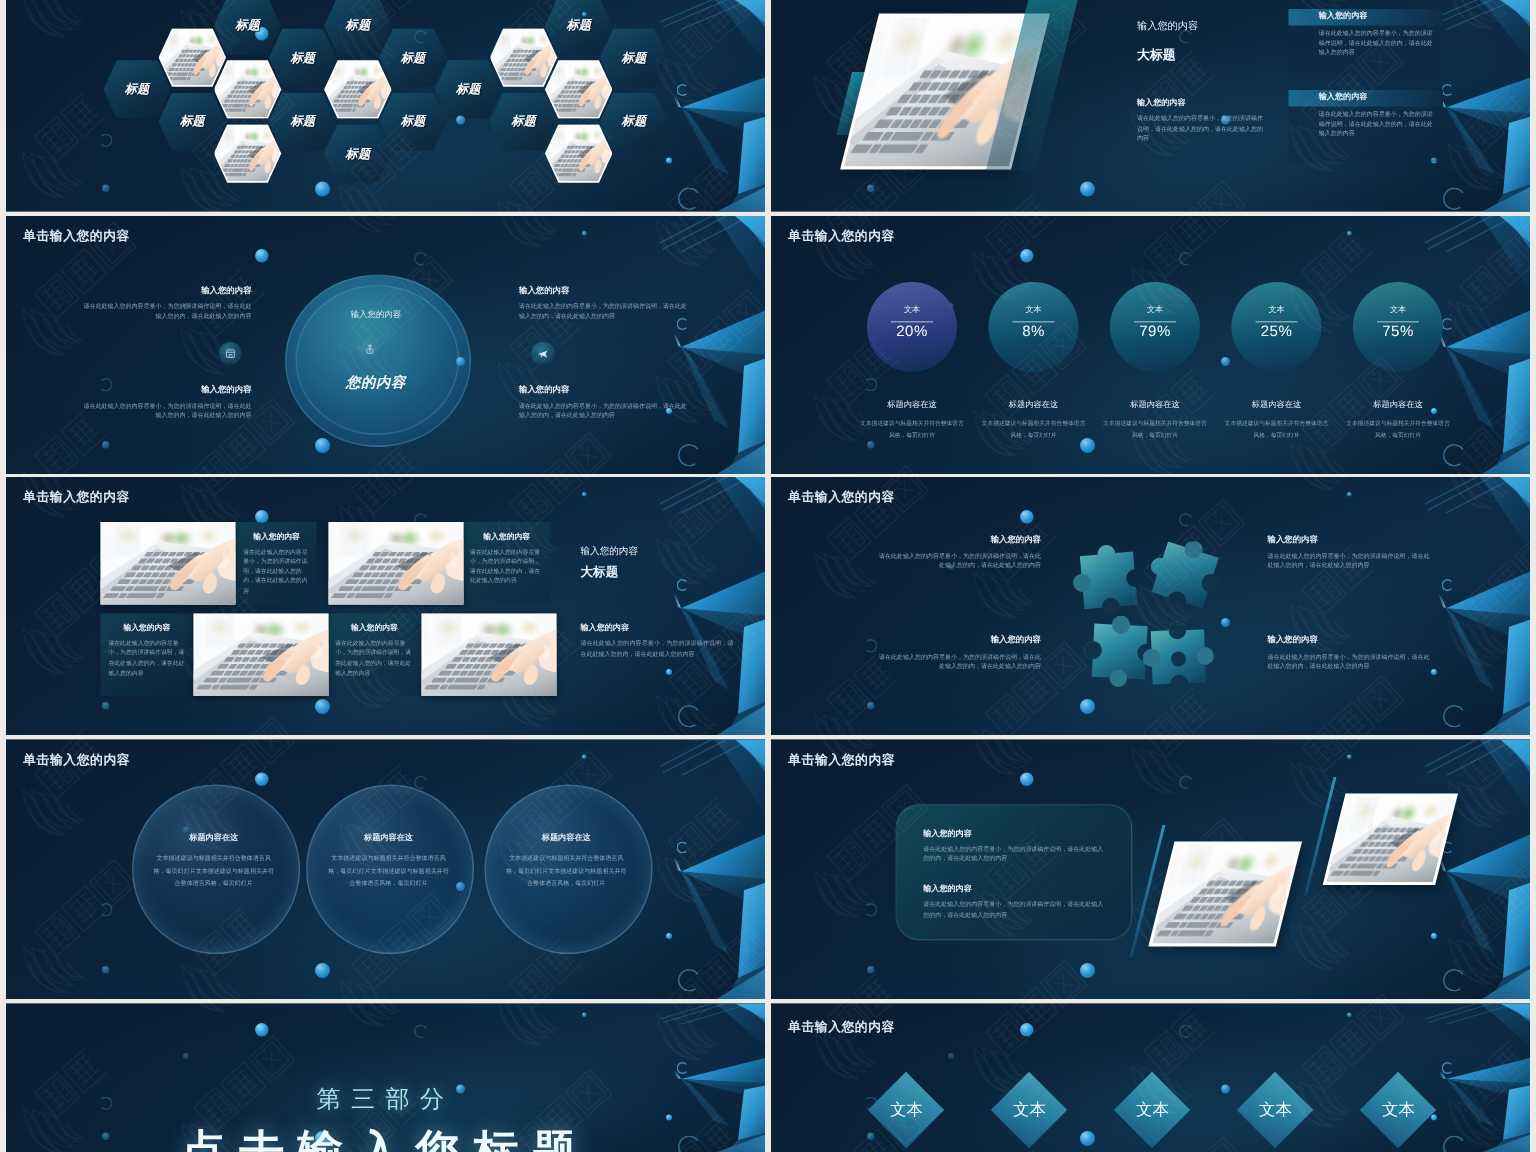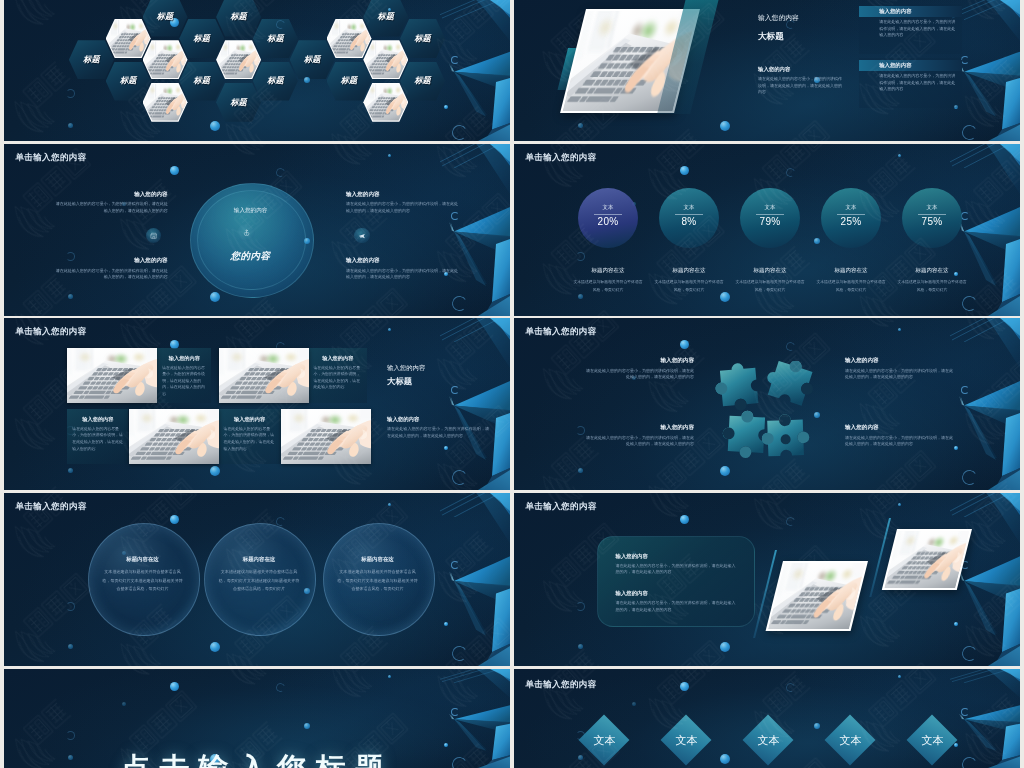--- a/index.html
+++ b/index.html
@@ -2823,20 +2823,21 @@
       <div class="dot" style="left: 300px; top: 54.1px; width: 6px; height: 6px; background: radial-gradient(circle at 34% 28%, rgb(154, 224, 255) 0%, rgb(57, 168, 232) 42%, rgb(16, 101, 168) 100%); opacity: 0.78; z-index: 3;"></div>
       <div class="dot" style="left: 206px; top: 85.2px; width: 10px; height: 10px; background: radial-gradient(circle at 34% 28%, rgb(154, 224, 255) 0%, rgb(57, 168, 232) 42%, rgb(16, 101, 168) 100%); opacity: 0.9; z-index: 3;"></div>
       <div class="dot" style="left: 64px; top: 86.3px; width: 5px; height: 5px; background: radial-gradient(circle at 34% 28%, rgb(154, 224, 255) 0%, rgb(57, 168, 232) 42%, rgb(16, 101, 168) 100%); opacity: 0.45; z-index: 3;"></div>
       <div class="dot" style="left: 440px; top: 73.7px; width: 4px; height: 4px; background: radial-gradient(circle at 34% 28%, rgb(154, 224, 255) 0%, rgb(57, 168, 232) 42%, rgb(16, 101, 168) 100%); opacity: 0.95; z-index: 3;"></div>
       <div class="dot" style="left: 384px; top: 5.8px; width: 3px; height: 3px; background: radial-gradient(circle at 34% 28%, rgb(154, 224, 255) 0%, rgb(57, 168, 232) 42%, rgb(16, 101, 168) 100%); opacity: 0.75; z-index: 3;"></div>
       <div class="dot" style="left: 118px; top: 33.4px; width: 4px; height: 4px; background: radial-gradient(circle at 34% 28%, rgb(154, 224, 255) 0%, rgb(57, 168, 232) 42%, rgb(16, 101, 168) 100%); opacity: 0.3; z-index: 3;"></div>
       <div class="ring" style="left: 447px; top: 39.1px; width: 6px; height: 6px; border-width: 1px; border-style: solid; border-color: rgba(92, 176, 234, 0.7) transparent rgba(92, 176, 234, 0.7) rgba(92, 176, 234, 0.7); border-image: initial; transform: rotate(0deg); z-index: 3;"></div>
       <div class="ring" style="left: 448px; top: 87.5px; width: 13px; height: 13px; border-width: 1px; border-style: solid; border-color: rgba(92, 176, 234, 0.5) transparent rgba(92, 176, 234, 0.5) rgba(92, 176, 234, 0.5); border-image: initial; transform: rotate(10deg); z-index: 3;"></div>
       <div class="ring" style="left: 62px; top: 62.2px; width: 7px; height: 7px; border-width: 1px; border-style: solid; border-color: rgba(92, 176, 234, 0.28) transparent rgba(92, 176, 234, 0.28) rgba(92, 176, 234, 0.28); border-image: initial; transform: rotate(180deg); z-index: 3;"></div>
       <div class="ring" style="left: 272px; top: 13.8px; width: 7px; height: 7px; border-width: 1px; border-style: solid; border-color: rgba(92, 176, 234, 0.25) transparent rgba(92, 176, 234, 0.25) rgba(92, 176, 234, 0.25); border-image: initial; transform: rotate(20deg); z-index: 3;"></div>
+      <div class="h" style="left: 0px; top: 55px; width: 100%; text-align: center; font-size: 16px; line-height: 20px; color: rgb(169, 223, 230); font-weight: 400; letter-spacing: 7px; z-index: 6; text-shadow: rgba(120, 210, 230, 0.55) 0px 0px 9px; font-family: &quot;Liberation Serif&quot;, serif;">第三部分</div>
       <div class="h" style="left: 0px; top: 82px; width: 100%; text-align: center; font-size: 30px; line-height: 36px; color: rgb(240, 251, 253); font-weight: bold; letter-spacing: 9px; z-index: 6; text-shadow: rgba(130, 215, 235, 0.5) 0px 0px 14px; font-family: &quot;Liberation Serif&quot;, serif;">点击输入您标题</div>
     </div>
     <div class="slide" style="left: 514px; top: 669px; width: 506px; height: 99px;">
       <div class="bg">
         <div class="bg-base"></div>
         <div style="position: absolute; right: 0px; top: 0px; width: 70px; height: 13.8px; overflow: hidden; opacity: 0.85;">
           <svg width="100%" height="100%" viewBox="0 0 70 24" preserveAspectRatio="none" style="display:block">
 <g stroke="#3e9ad1" stroke-width="1.0" opacity=".38" fill="none">
 <path d="M-4,20 L46,-6"></path>
               <path d="M2,22 L52,-4"></path>

